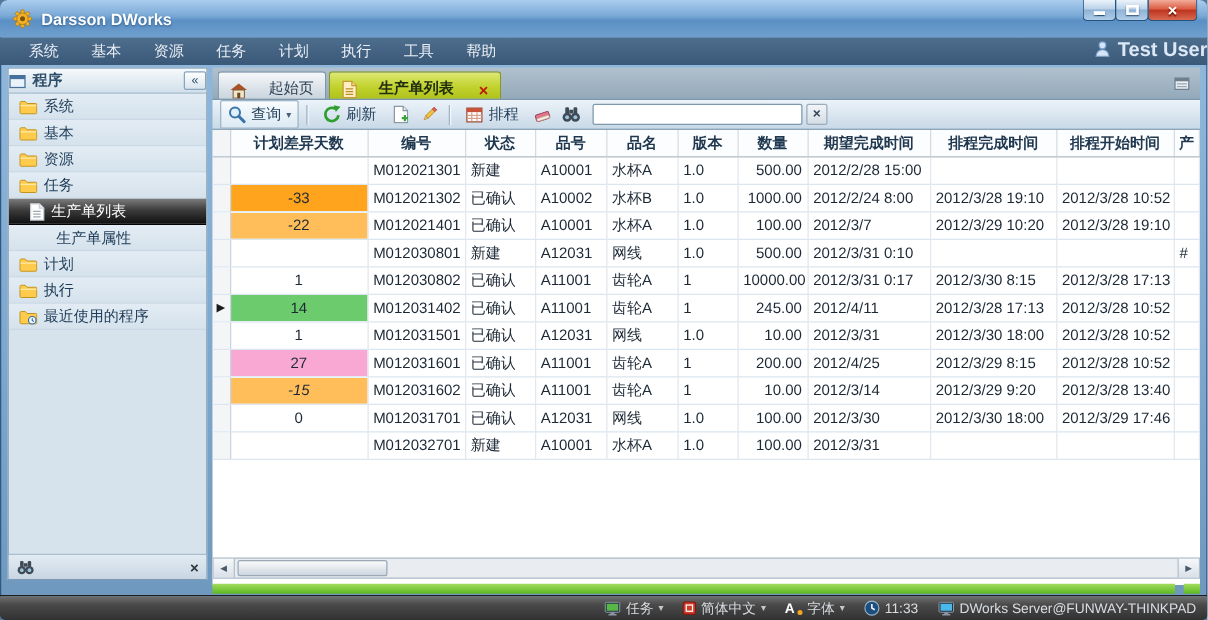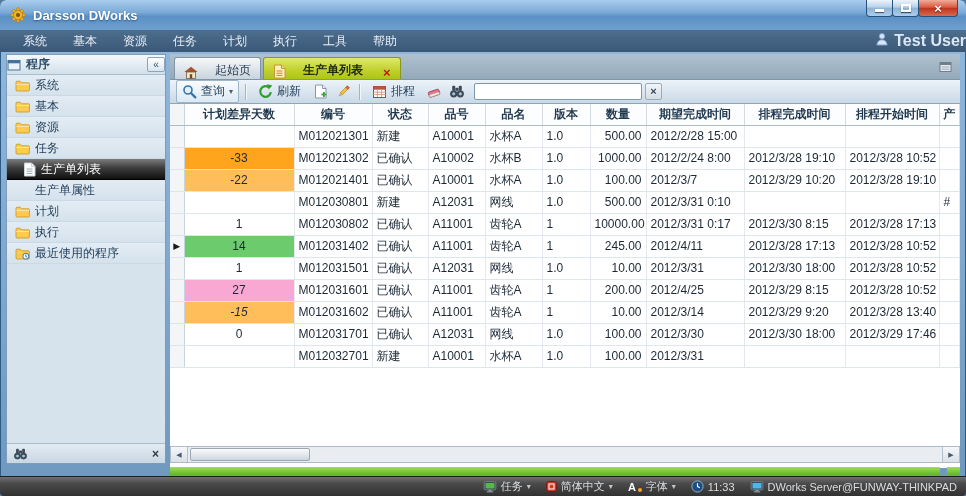--- a/index.html
+++ b/index.html
@@ -35,21 +35,21 @@
   .sidebar-header { height:20px; flex:0 0 20px; background:linear-gradient(180deg,#F5F9FC,#D2E0EA);
     border-bottom:1px solid #A8BECE; display:flex; align-items:center; padding:0 0; gap:5px;
     font-size:12px; color:#2E4E6A; font-weight:bold; }
   .collapse-btn { margin-left:auto; width:18px; height:15px; font-size:10px; line-height:13px; text-align:center;
     background:linear-gradient(180deg,#FFFFFF,#D8E4EE); border:1px solid #8AA4BE; border-radius:2px; color:#33566E; }
   .sidebar-items { flex:1 1 auto; overflow:hidden; }
   .side-item { height:21px; display:flex; align-items:center; gap:5px; padding-left:8px; font-size:12px;
     color:#1E3C58; border-bottom:1px solid #C9D9E5; background:linear-gradient(180deg,#E3ECF4,#D5E2EC); }
   .side-item.selected { background:linear-gradient(180deg,#7C7C7C,#3C3C3C 45%,#101010); color:#FFF;
     border-bottom:1px solid #000; padding-left:16px; }
-  .side-item.child { padding-left:28px; }
+  .side-item.child { padding-left:38px; }
   .sidebar-search { height:20px; flex:0 0 20px; border-top:1px solid #A8BECE;
     background:linear-gradient(180deg,#E2EBF3,#C9D7E3); display:flex; align-items:center; padding:0 6px; }
   .sidebar-search .clear { margin-left:auto; color:#30383F; font-weight:bold; font-size:12px; line-height:1; }
 
   
   .main { position:absolute; top:54px; left:170px; width:790px; height:421px; }
   .tabstrip { position:absolute; top:0; left:0; right:0; height:26px;
     background:linear-gradient(180deg,#B1C1CE,#93A9BA); display:flex; align-items:flex-end;
     padding-left:4px; border-bottom:1px solid #7E96AA; }
   .tab { display:flex; align-items:flex-end; gap:17px; height:22px; padding:0 9px; font-size:12px;

